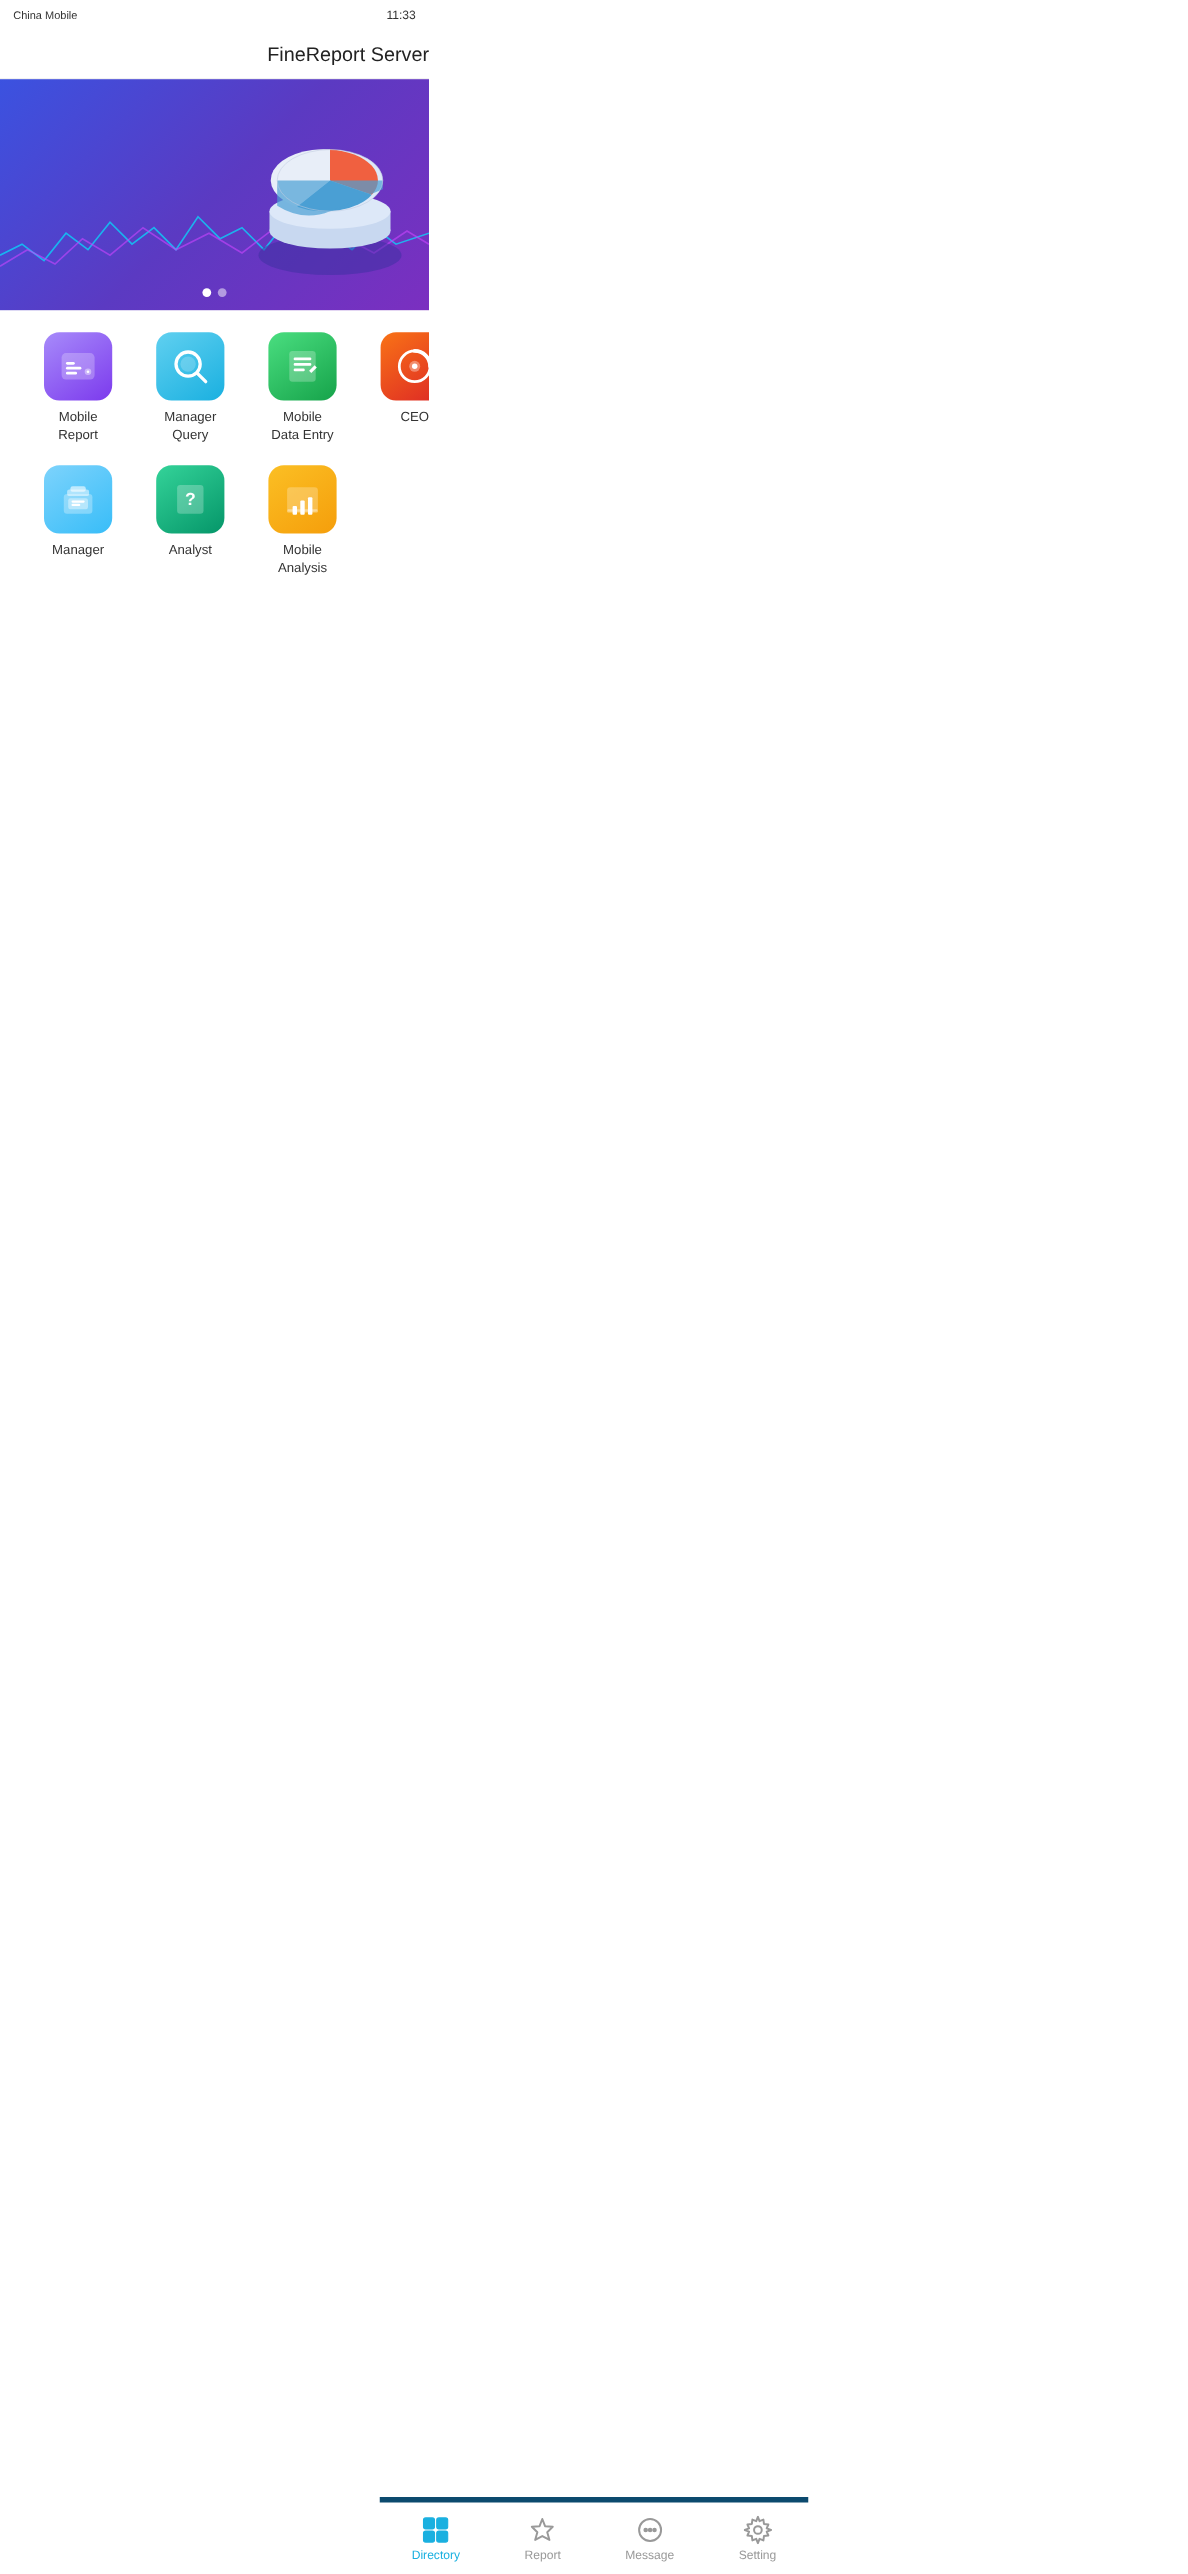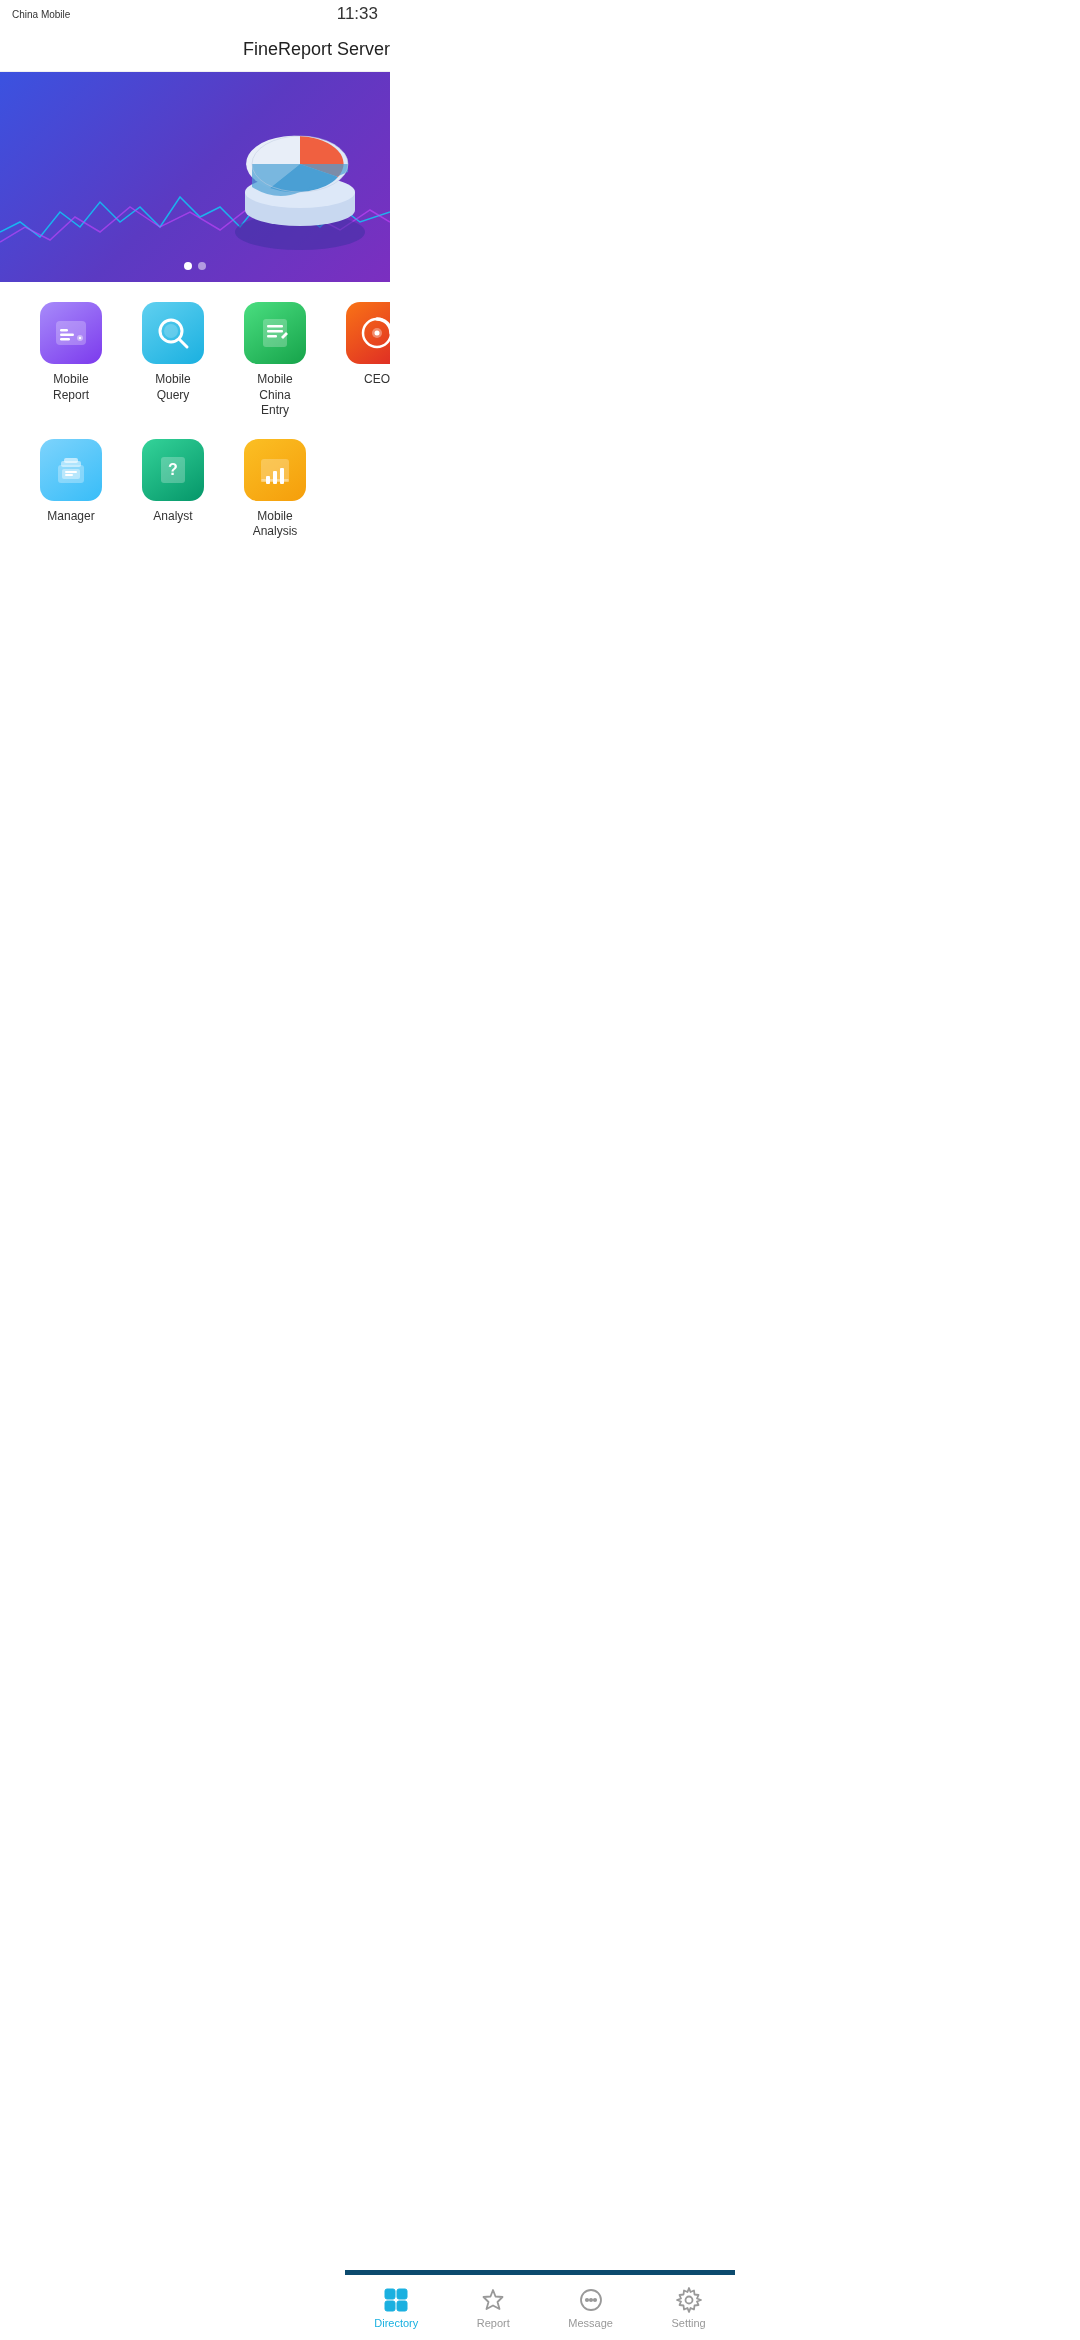--- a/index.html
+++ b/index.html
@@ -19,21 +19,21 @@
       height: 28px;
       background: #fff;
       display: flex;
       align-items: center;
       justify-content: space-between;
       padding: 0 12px;
       font-size: 11px;
       color: #333;
     }
     .status-left { font-size: 10px; color: #333; }
-    .status-right { font-size: 17px; color: #333; display: flex; gap: 2px; }
+    .status-right { font-size: 11px; color: #333; display: flex; gap: 2px; }
 
     
     .header {
       width: 100%;
       height: 44px;
       background: #fff;
       display: flex;
       align-items: center;
       justify-content: flex-end;
       border-bottom: 1px solid #f0f0f0;
@@ -254,34 +254,34 @@
     </div>
 
     <div class="app-item">
       <div class="app-icon icon-blue">
         <svg width="36" height="36" viewBox="0 0 36 36">
           <circle cx="16" cy="16" r="11" fill="none" stroke="white" stroke-width="3"></circle>
           <circle cx="16" cy="16" r="7" fill="rgba(255,255,255,0.2)"></circle>
           <line x1="24" y1="24" x2="32" y2="32" stroke="white" stroke-width="3" stroke-linecap="round"></line>
         </svg>
       </div>
-      <span class="app-label">Mobile Query</span>
+      <span class="app-label">Manager Query</span>
     </div>
 
     <div class="app-item">
       <div class="app-icon icon-green">
         <svg width="36" height="36" viewBox="0 0 36 36">
           <rect x="6" y="4" width="24" height="28" rx="3" fill="rgba(255,255,255,0.25)"></rect>
           <rect x="10" y="10" width="16" height="2.5" rx="1" fill="white"></rect>
           <rect x="10" y="15" width="16" height="2.5" rx="1" fill="white"></rect>
           <rect x="10" y="20" width="10" height="2.5" rx="1" fill="white"></rect>
           <path d="M24 22 L29 17 L31 19 L26 24 Z" fill="white"></path>
         </svg>
       </div>
-      <span class="app-label">Mobile China Entry</span>
+      <span class="app-label">Mobile Data Entry</span>
     </div>
 
     <div class="app-item">
       <div class="app-icon" style="background: linear-gradient(145deg, #f97316, #dc2626);">
         <svg width="38" height="38" viewBox="0 0 38 38">
           <circle cx="19" cy="19" r="14" fill="none" stroke="white" stroke-width="2.5"></circle>
           <path d="M19 5 A14 14 0 0 1 33 19" fill="none" stroke="white" stroke-width="3.5" stroke-linecap="round"></path>
           <circle cx="19" cy="19" r="5" fill="rgba(255,255,255,0.35)"></circle>
           <circle cx="19" cy="19" r="2.5" fill="white"></circle>
         </svg>

